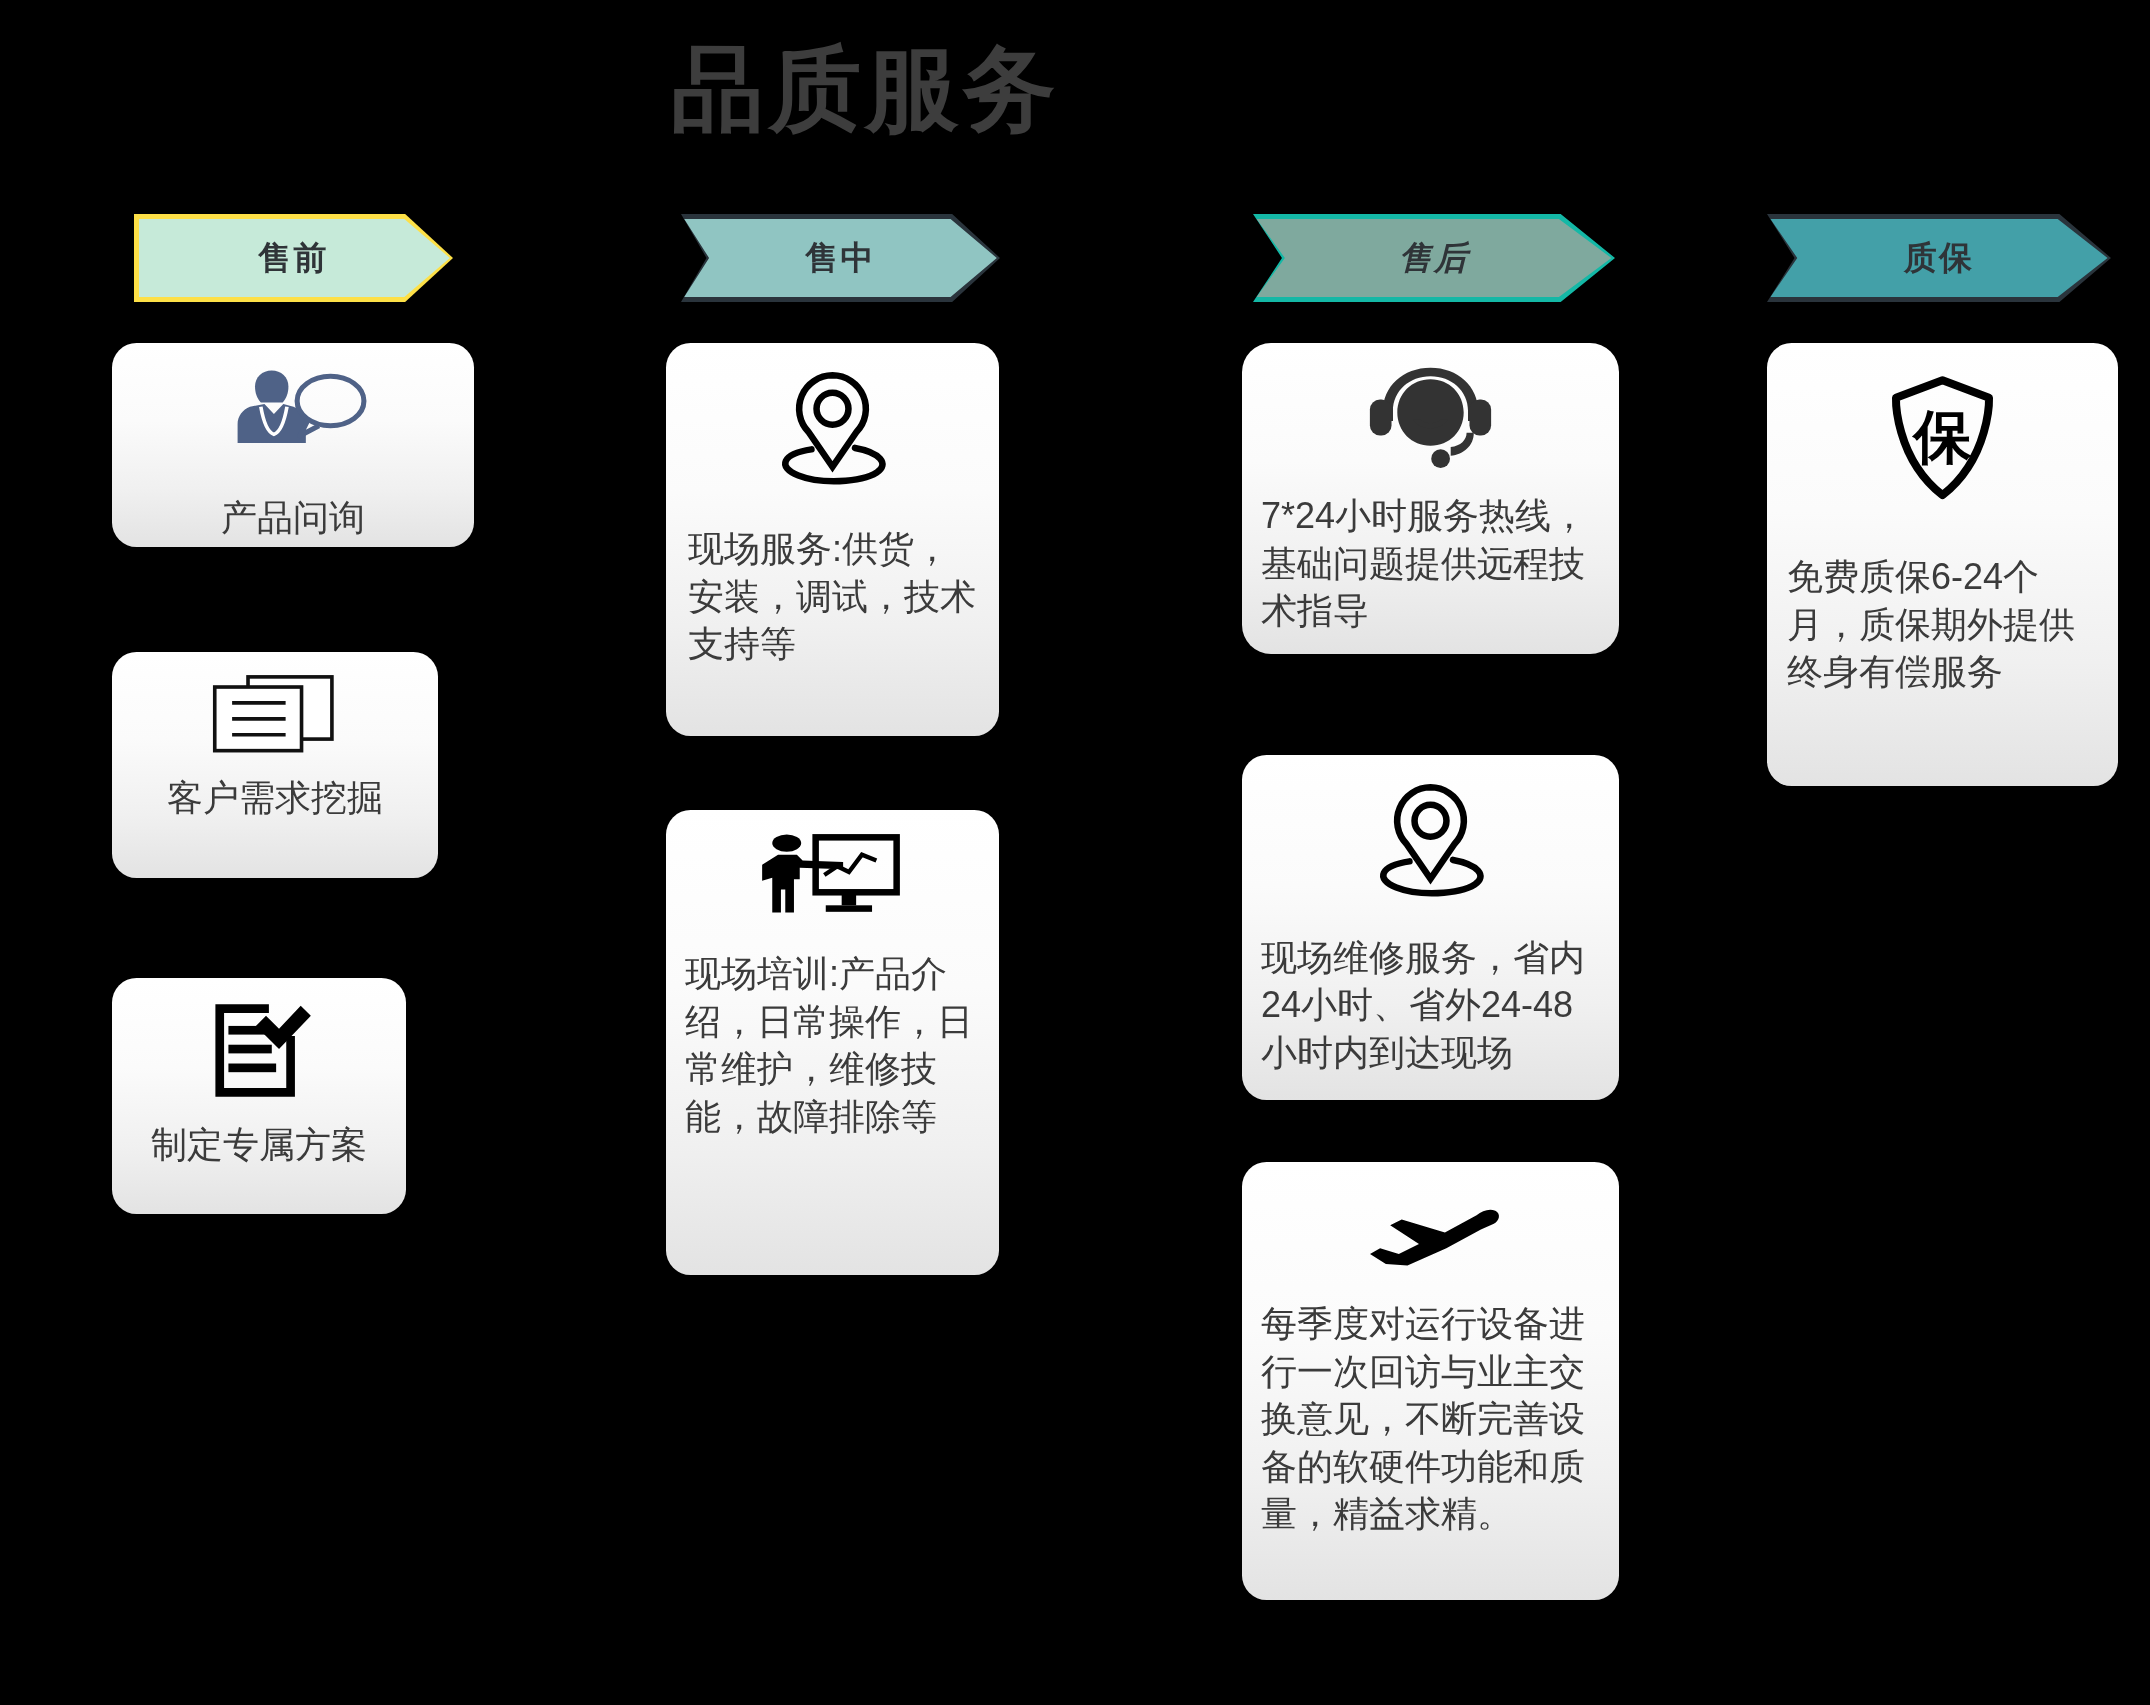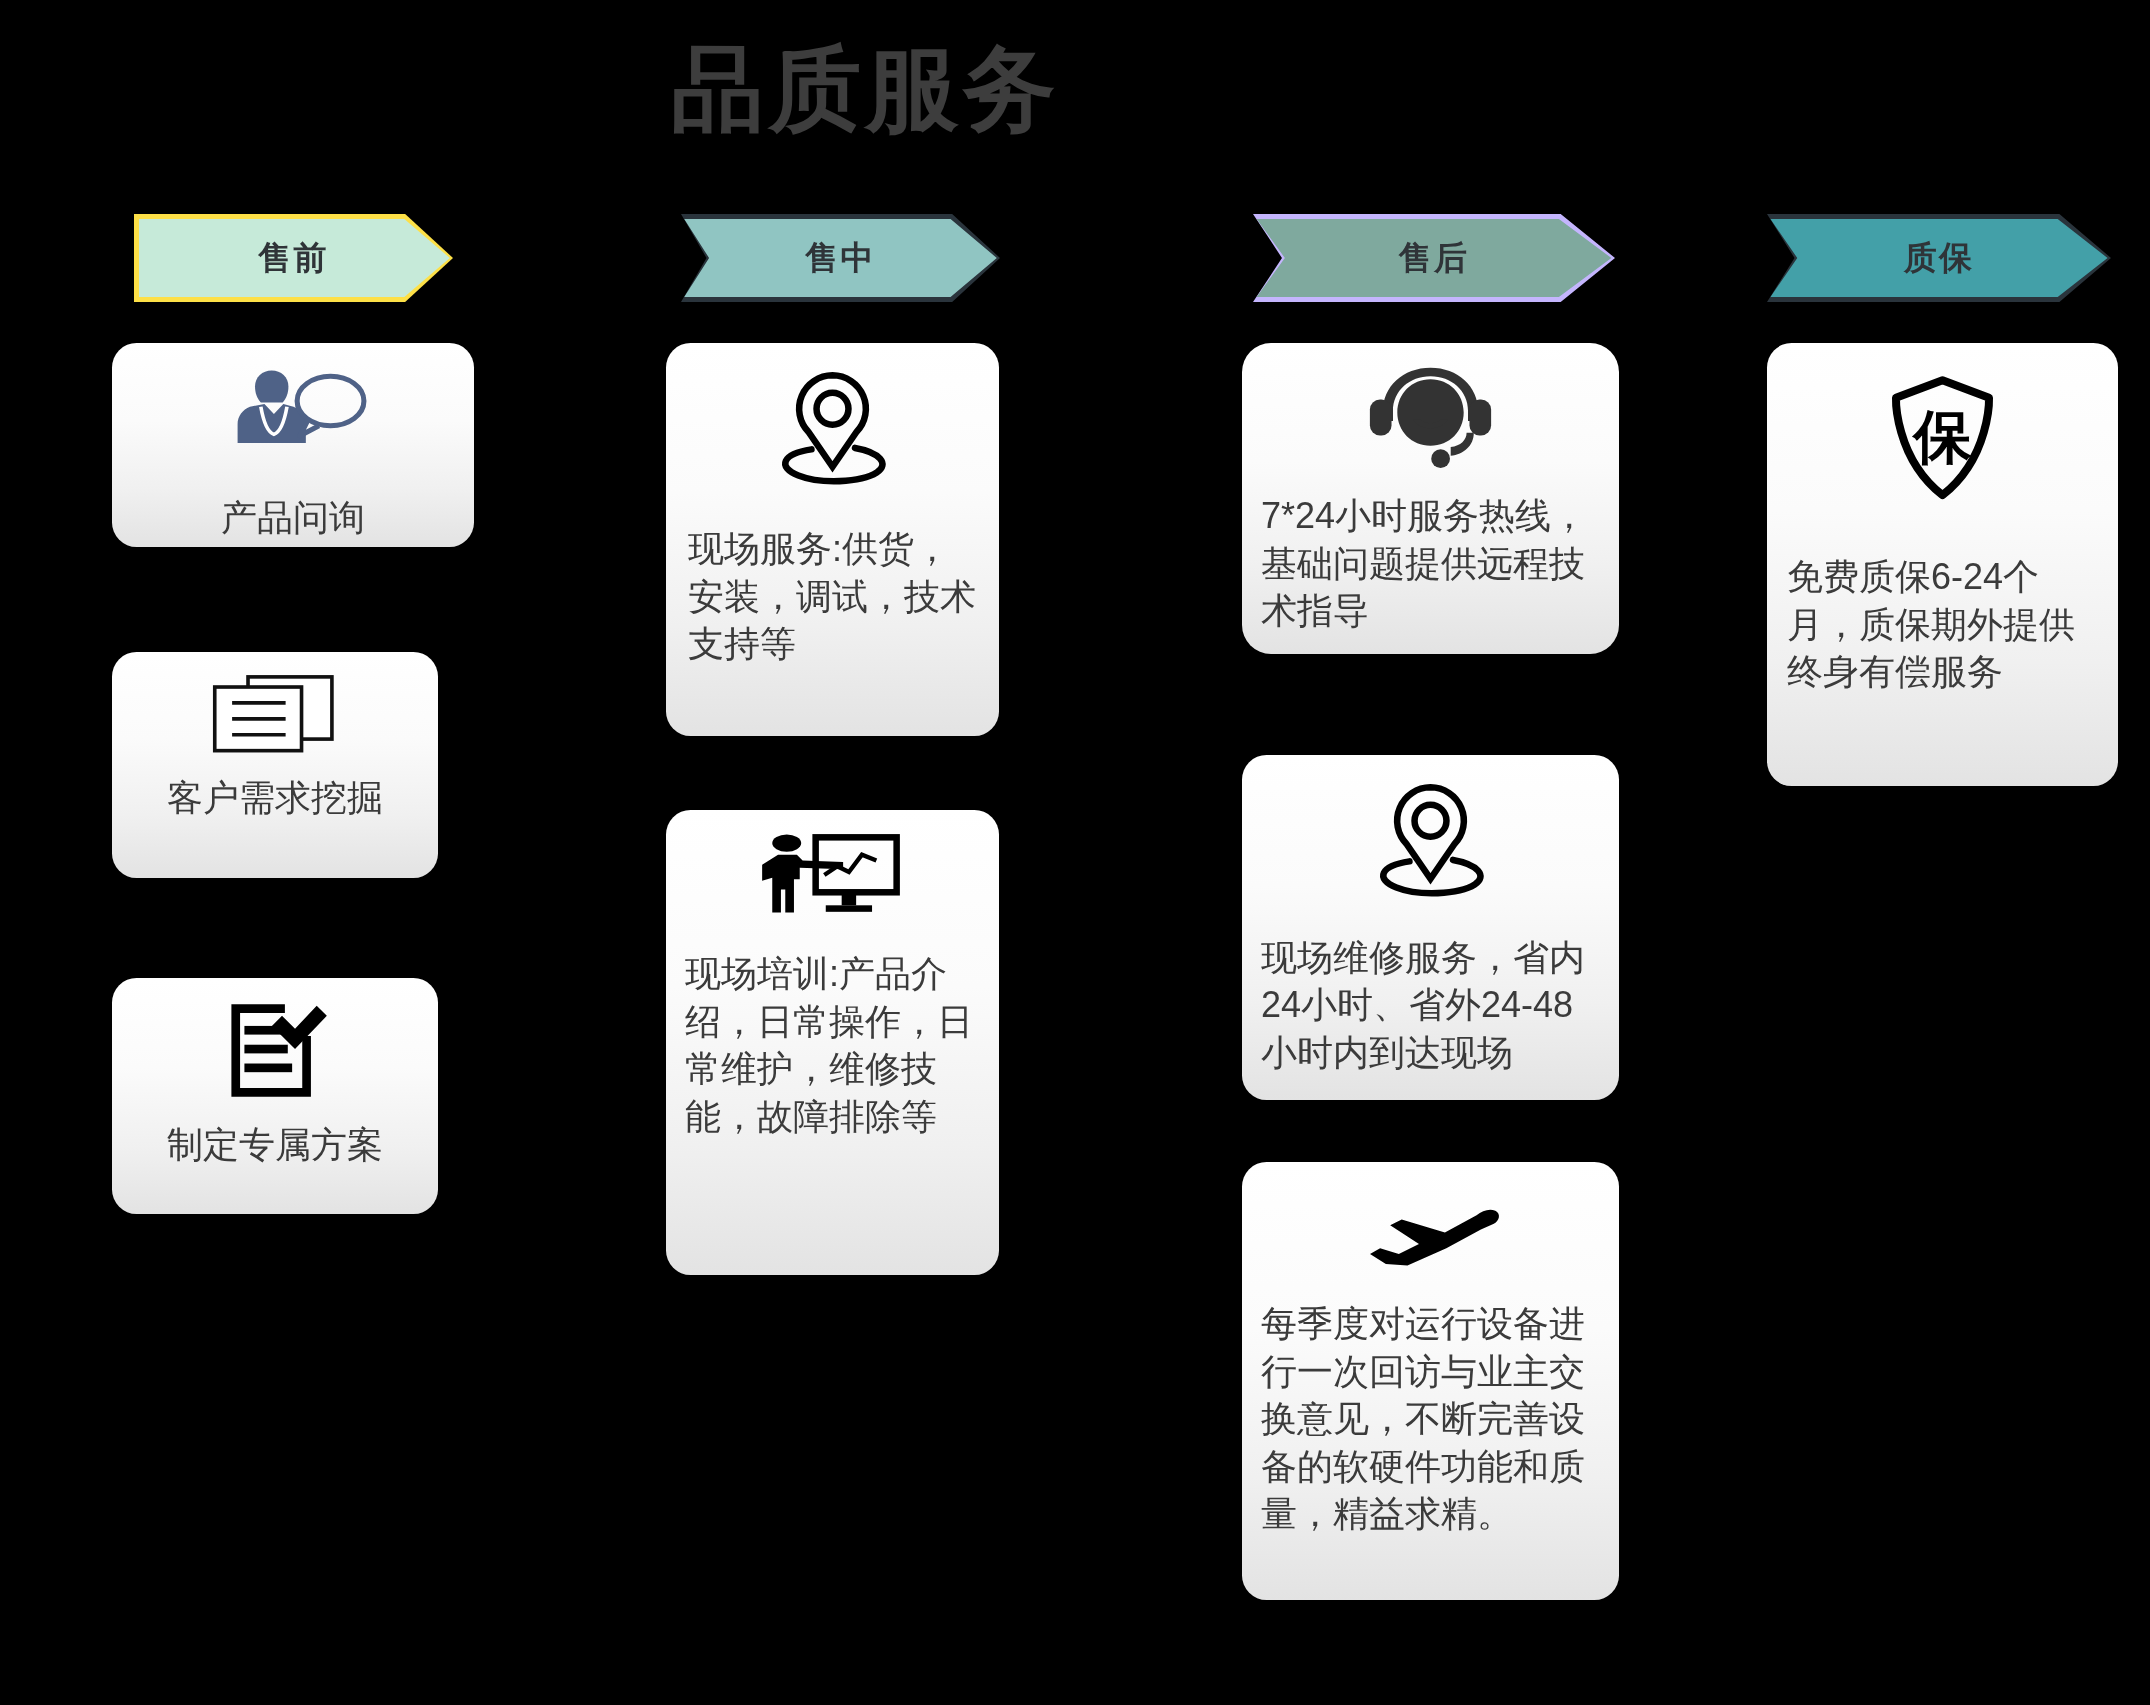--- a/index.html
+++ b/index.html
@@ -45,22 +45,22 @@
   .chev-0 .fill{ position:absolute; inset:5px 0 5px 5px;
            background:#c6ead9;
            clip-path:polygon(0 0, 84.5% 0, 99% 50%, 84.5% 100%, 0 100%); }
   .chev-1{ top:214px; left:681px;  width:319px;
            background:#2a343c;
            clip-path:polygon(0 0, 85% 0, 100% 50%, 85% 100%, 0 100%, 8% 50%); }
   .chev-1 .fill{ position:absolute; inset:5px 0 5px 0;
            background:#90c5c2;
            clip-path:polygon(1% 0, 84.5% 0, 99% 50%, 84.5% 100%, 1% 100%, 8.8% 50%); }
   .chev-2{ top:214px; left:1253px; width:362px;
-           background:#c4b5fd;
-           clip-path:polygon(0 0, 85% 0, 100% 50%, 85% 100%, 0 100%, 8% 50%); }
+           background:#14b8a6;
+           clip-path:polygon(0 0, 85% 0, 100% 50%, 85% 100%, 0 100%, 8% 50%);font-style:italic; }
   .chev-2 .fill{ position:absolute; inset:5px 0 5px 0;
            background:#7fa99e;
            clip-path:polygon(1% 0, 84.5% 0, 99% 50%, 84.5% 100%, 1% 100%, 8.8% 50%); }
   .chev-3{ top:214px; left:1767px; width:344px;
            background:#2a343c;
            clip-path:polygon(0 0, 85% 0, 100% 50%, 85% 100%, 0 100%, 8% 50%); }
   .chev-3 .fill{ position:absolute; inset:5px 0 5px 0;
            background:#43a0a8;
            clip-path:polygon(1% 0, 84.5% 0, 99% 50%, 84.5% 100%, 1% 100%, 8.8% 50%); }
   .chev-label{ position:relative; z-index:3; }
@@ -92,21 +92,21 @@
   .card-text.center{ text-align:center; }
   .card-text.left{ text-align:left; }
 
   
   #c0-0{ left:112px; top:343px;  width:362px; height:204px; }
   #c0-0 .card-icon{ padding-top:26px; }
   #c0-0 .card-text{ padding:16px 22px 0; }
   #c0-1{ left:112px; top:652px;  width:326px; height:226px; }
   #c0-1 .card-icon{ padding-top:22px; }
   #c0-1 .card-text{ padding:19px 17.4px 0; }
-  #c0-2{ left:112px; top:978px; width:326px; height:236px; }
+  #c0-2{ left:112px; top:978px; width:294px; height:236px; }
   #c0-2 .card-icon{ padding-top:19px; }
   #c0-2 .card-text{ padding:17.4px 17.4px 0; }
 
   
   #c1-0{ left:666px; top:343px;  width:333px; height:393px;gap:8px; }
   #c1-0 .card-icon{ padding-top:24.6px; }
   #c1-0 .card-text{ padding:24.6px 22px 0; }
   #c1-1{ left:666px; top:810px; width:333px; height:465px; }
   #c1-1 .card-icon{ padding-top:23px; }
   #c1-1 .card-text{ padding:23px 19px 0; }

